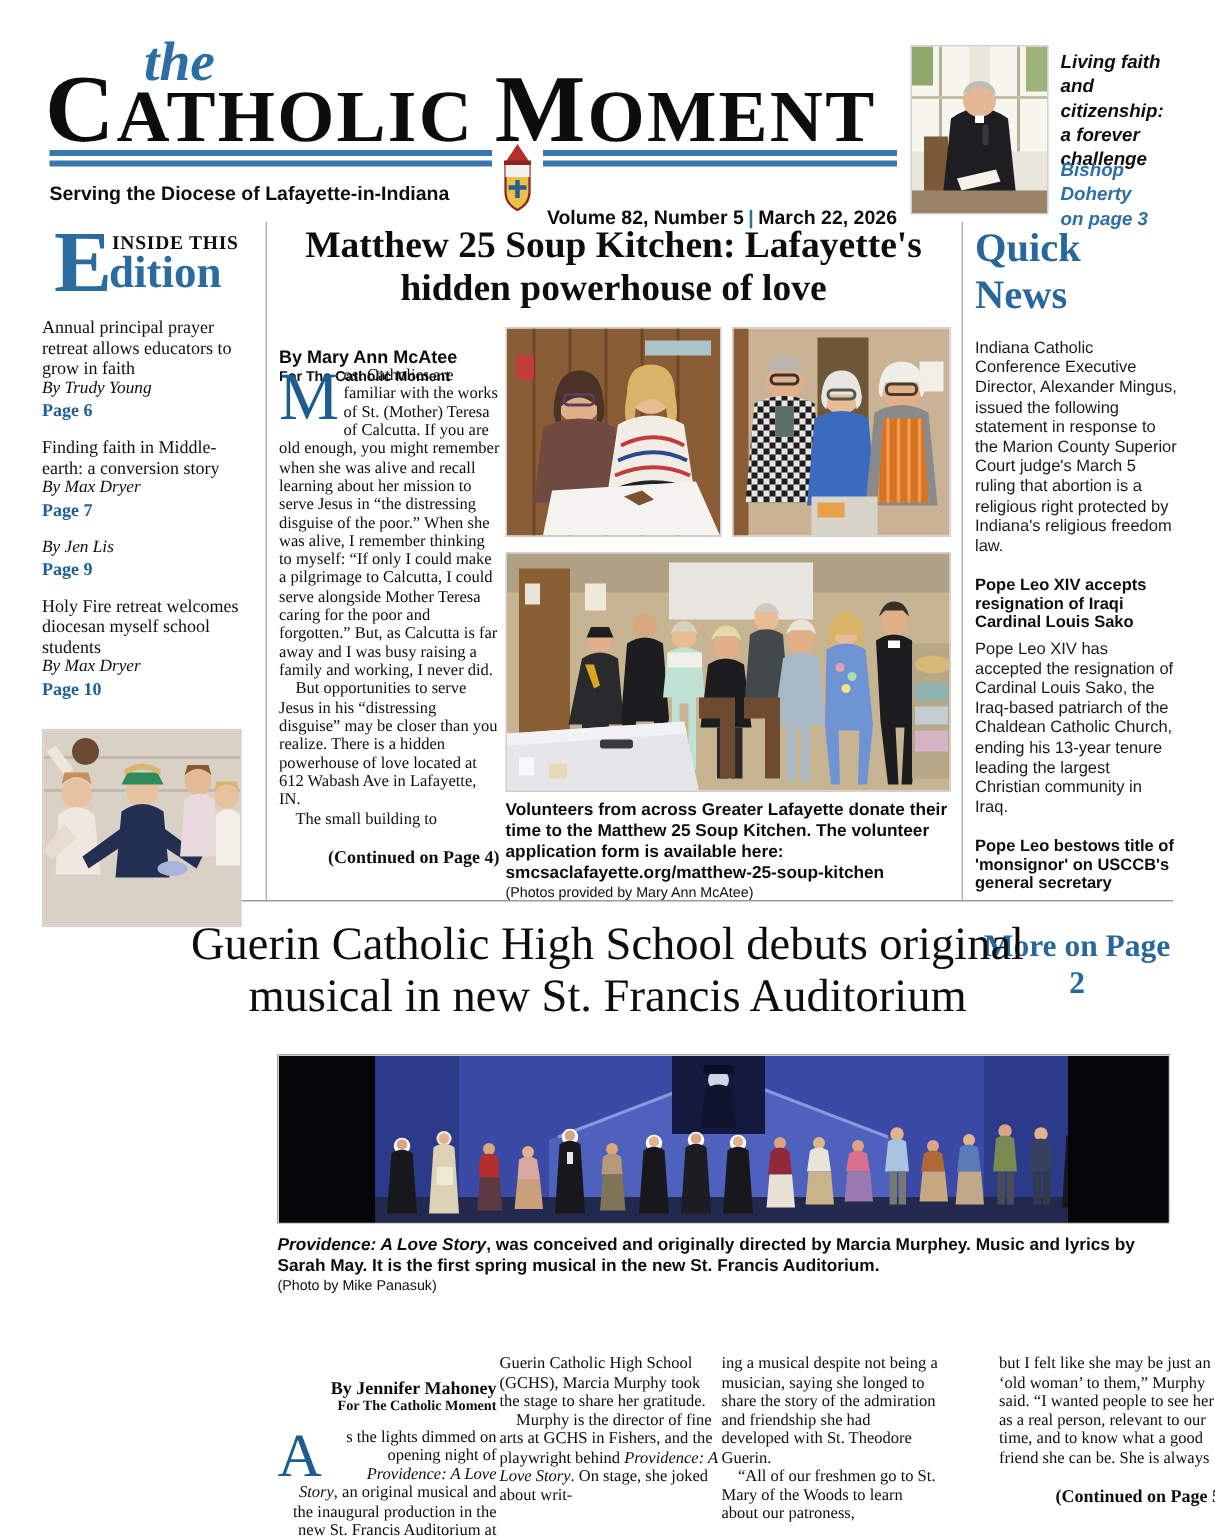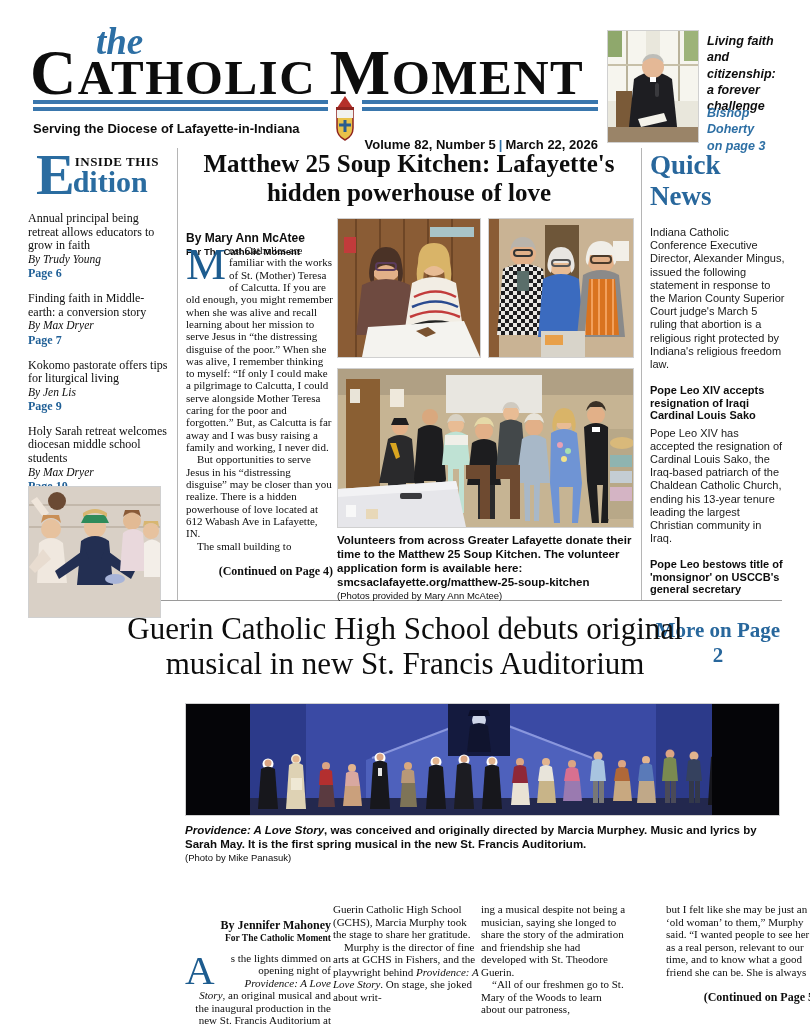--- a/index.html
+++ b/index.html
@@ -136,36 +136,35 @@
   <div class="inside">
     <div class="inside-logo">
       <div class="bigE">E</div>
       <div class="right">
         <div class="small">INSIDE THIS</div>
         <div class="dition">dition</div>
       </div>
     </div>
 
     <div class="inside-item">
-      <div class="t">Annual principal being retreat allows educators to grow in faith</div>
+      <div class="t">Annual principal prayer retreat allows educators to grow in faith</div>
       <div class="b">By Trudy Young</div>
       <div class="p">Page 6</div>
     </div>
     <div class="inside-item">
       <div class="t">Finding faith in Middle-earth: a conversion story</div>
       <div class="b">By Max Dryer</div>
       <div class="p">Page 7</div>
     </div>
     <div class="inside-item">
-      <div class="t">Kokomo pastorate offers tips for liturgical living</div>
       <div class="b">By Jen Lis</div>
       <div class="p">Page 9</div>
     </div>
     <div class="inside-item">
-      <div class="t">Holy Sarah retreat welcomes diocesan middle school students</div>
+      <div class="t">Holy Fire retreat welcomes diocesan myself school students</div>
       <div class="b">By Max Dryer</div>
       <div class="p">Page 10</div>
     </div>
     <div class="andmore">And more!</div>
   </div>
 
   <div class="photo sidebar-photo">
     <svg width="131" height="130" viewBox="0 0 131 130">
       <rect width="131" height="130" fill="#d9d0c6"></rect>
       <line x1="0" y1="18" x2="131" y2="18" stroke="#c3b8ab" stroke-width="2"></line>

